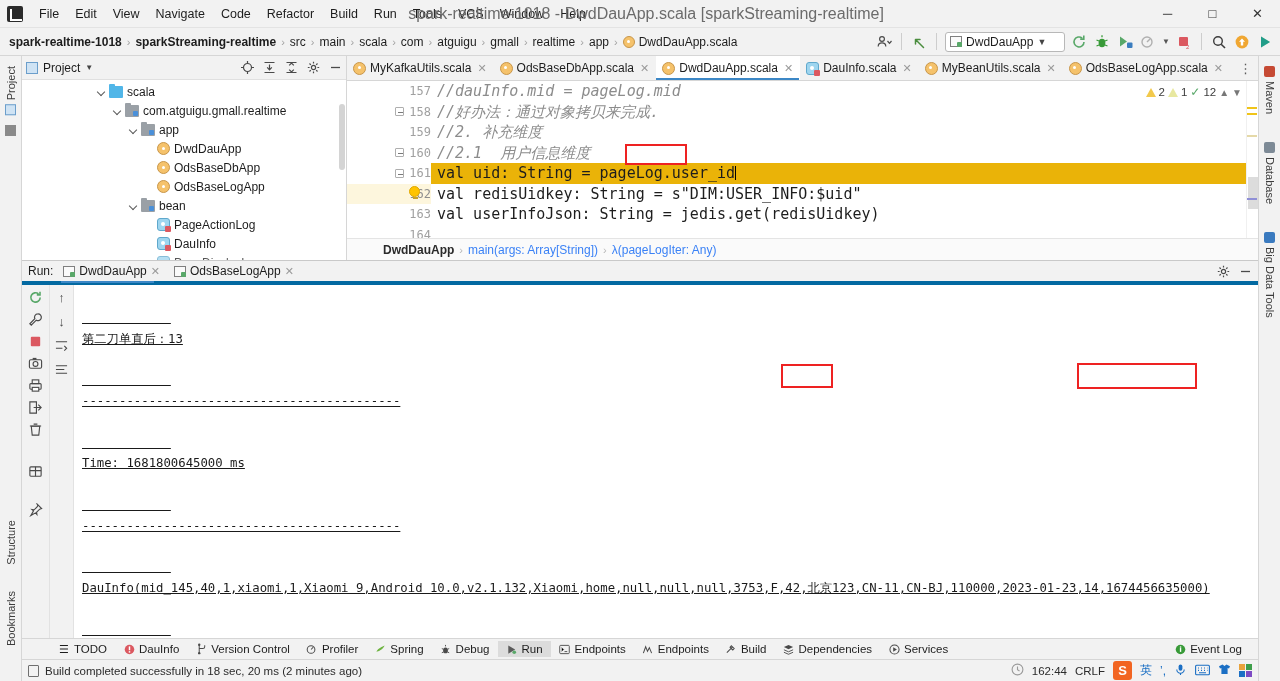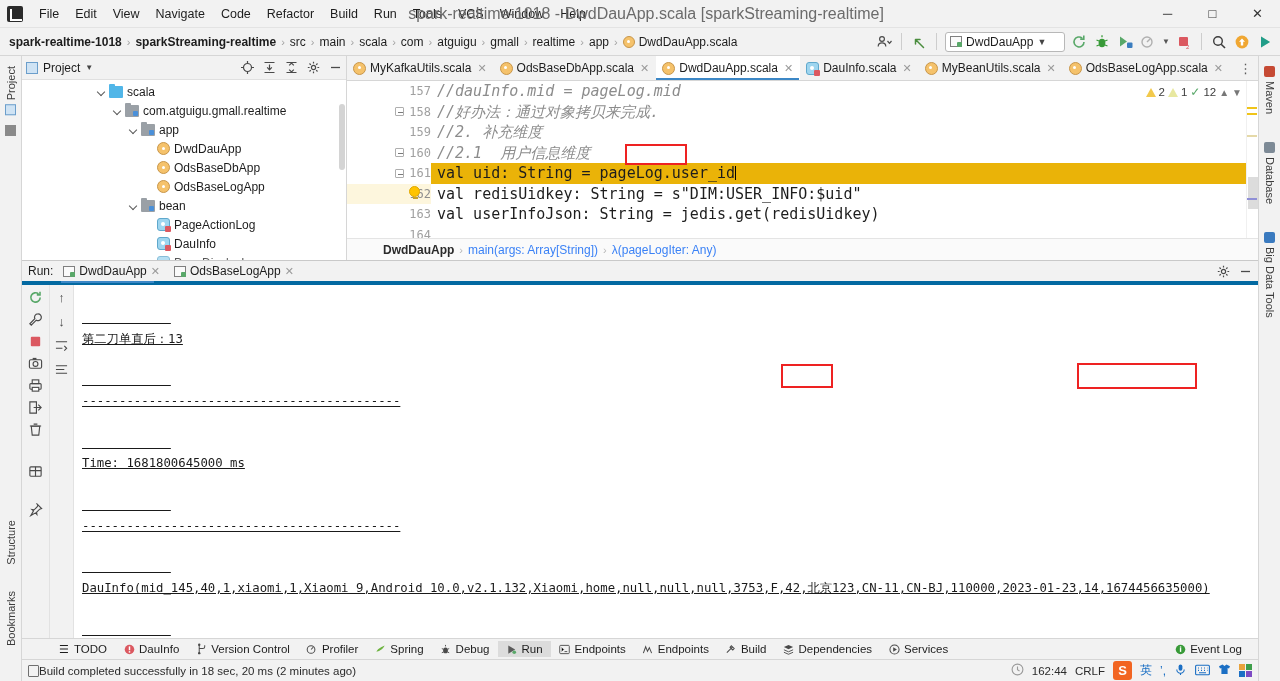--- a/index.html
+++ b/index.html
@@ -240,21 +240,21 @@
   }
   .tstrip-item { display: flex; align-items: center; gap: 4px; padding: 2px 8px; white-space: nowrap; }
   .tstrip-item.active { background: #dcdcdc; }
   .tstrip-item .ti { width: 12px; height: 12px; display:flex;align-items:center;justify-content:center;font-size:11px; }
   .tstrip-right { margin-left: auto; display: flex; align-items: center; gap: 6px; padding-right: 8px; }
 
   .statusbar {
     height: 22px; min-height: 22px; background: #f2f2f2; border-top: 1px solid #d6d6d6;
     display: flex; align-items: center; padding: 0 6px; font-size: 11.5px; color: #2b2b2b;
   }
-  .status-left { display: flex; align-items: center; }
+  .status-left { display: flex; align-items: center; gap: 6px; }
   .status-right { margin-left: auto; display: flex; align-items: center; gap: 8px; }
   .sog-badge {
     width: 19px; height: 19px; background: #f26522; color: #fff; border-radius: 3px;
     display: flex; align-items: center; justify-content: center; font-weight: bold; font-size: 13px;
   }
   .ime-ico { color: #1b6fc4; font-size: 12px; }
   .grid-ico { display: grid; grid-template-columns: 1fr 1fr; gap: 1px; width: 13px; height: 13px; }
   .grid-ico i { display:block; }
   .doc-ico { width: 11px; height: 12px; border: 1.2px solid #6f6f6f; border-radius: 1px; }
 </style>

